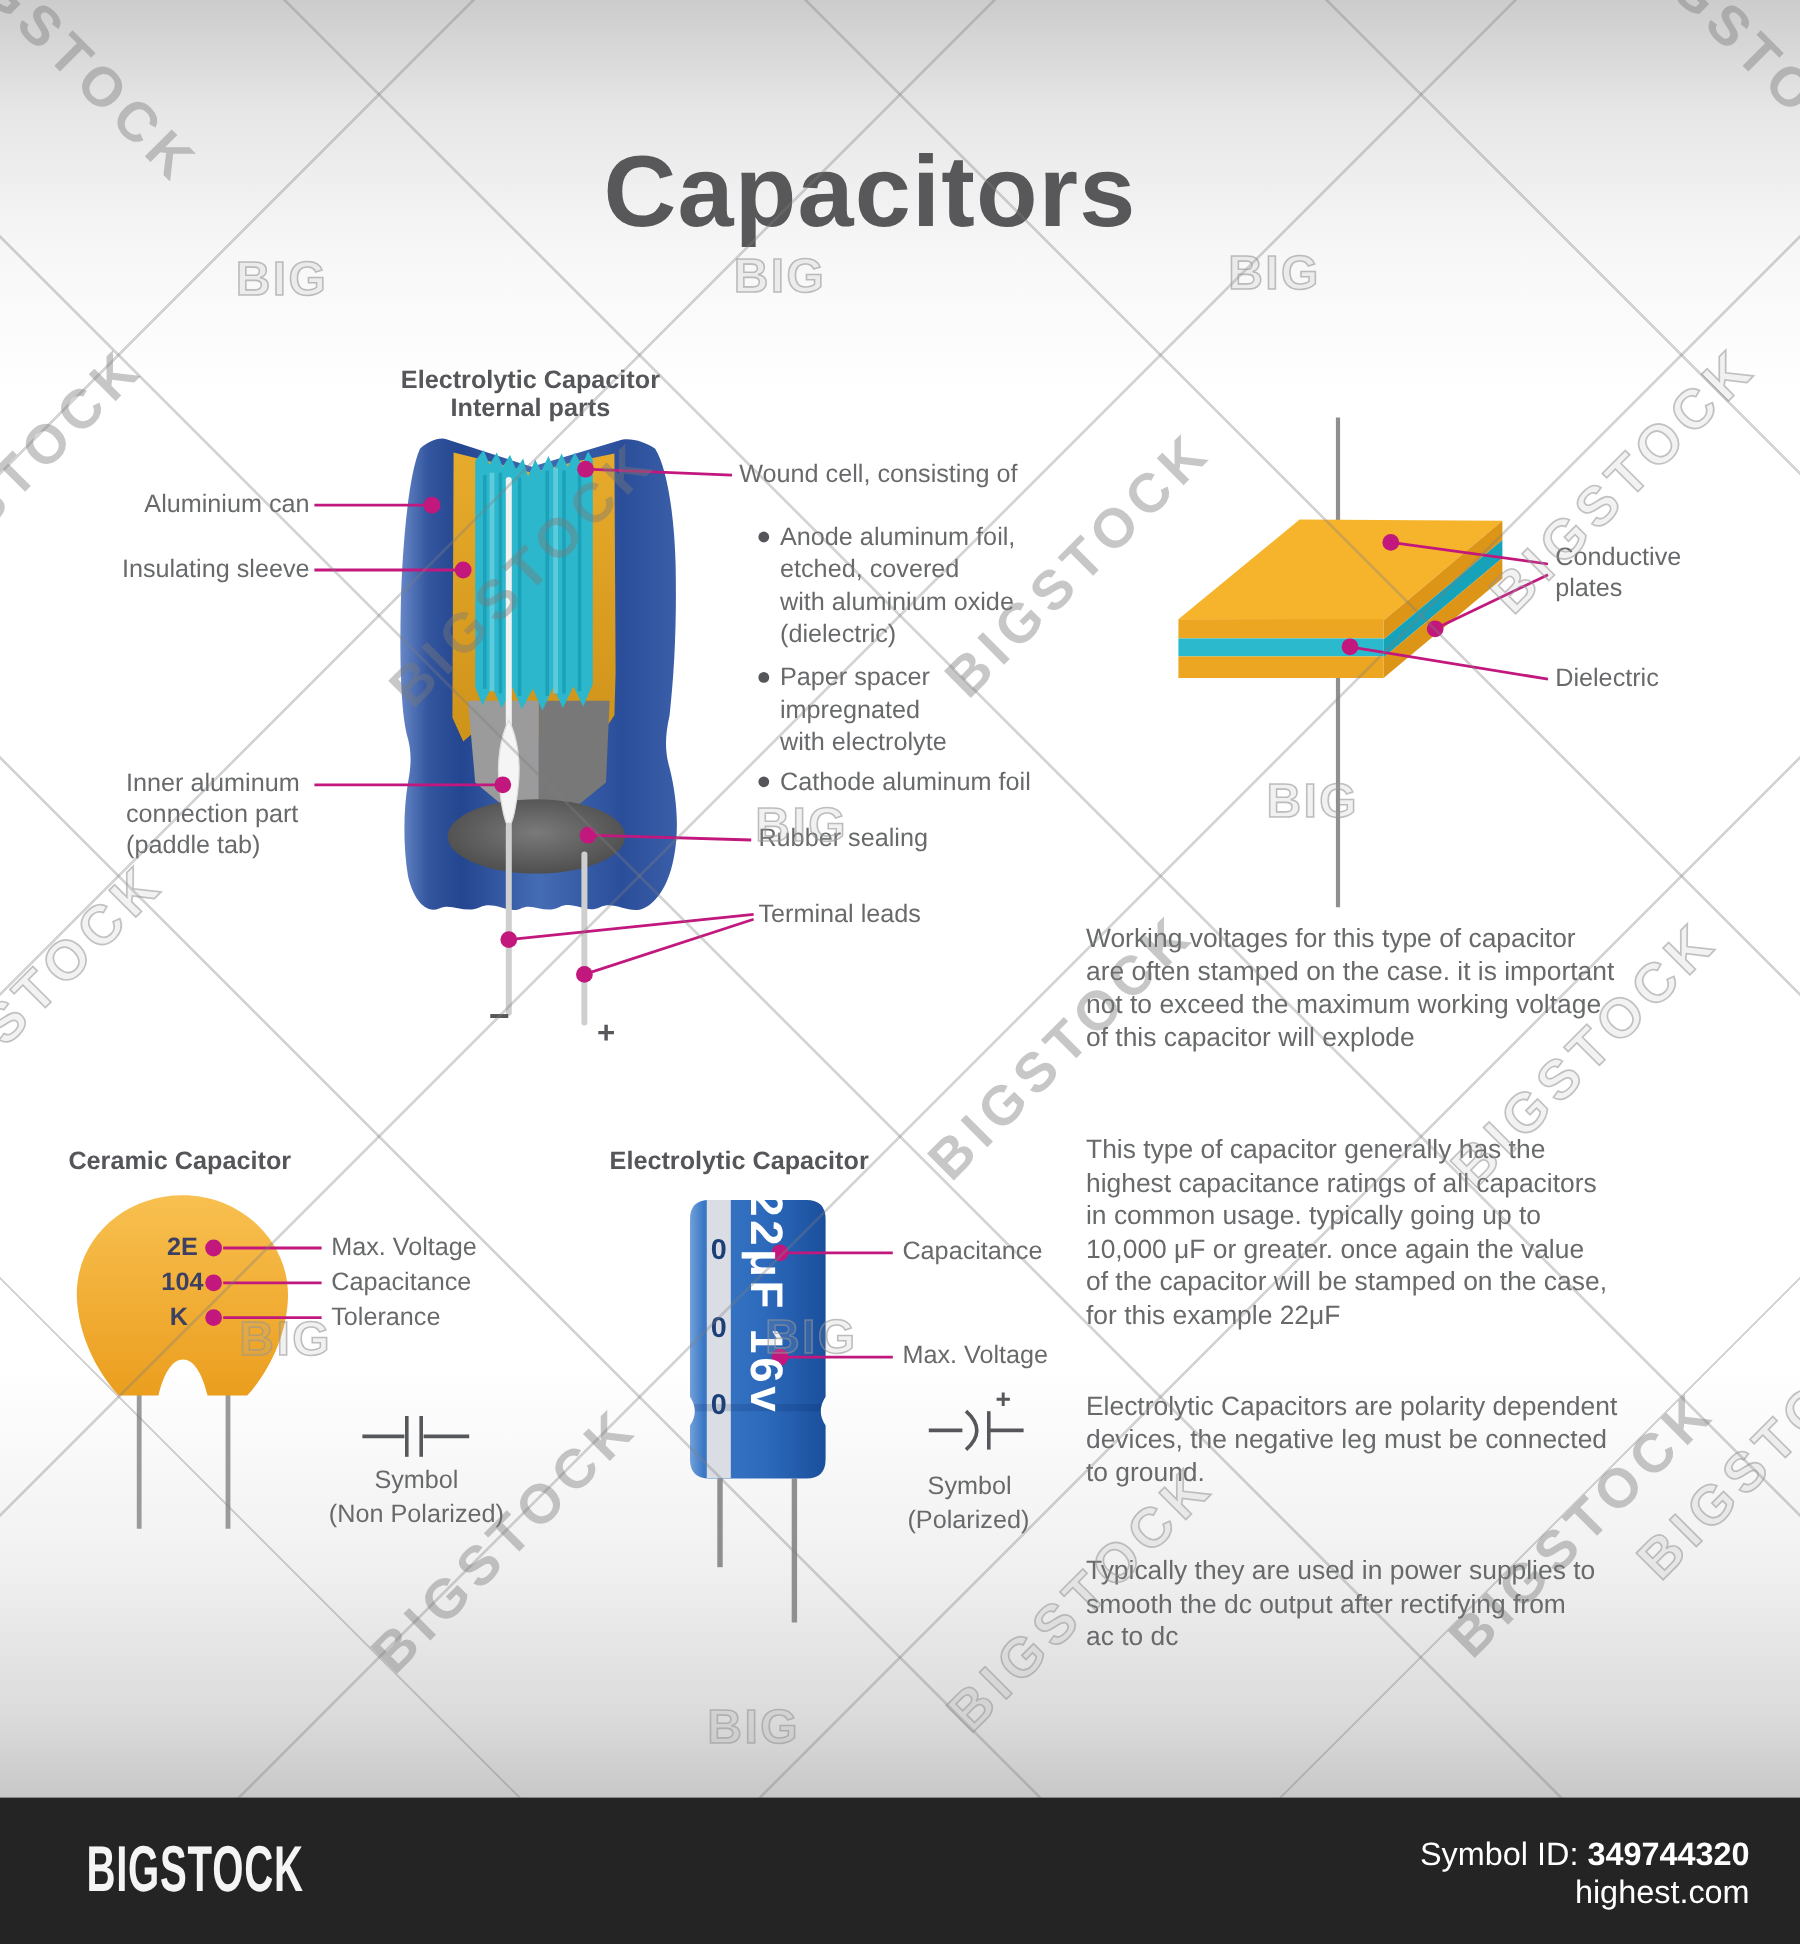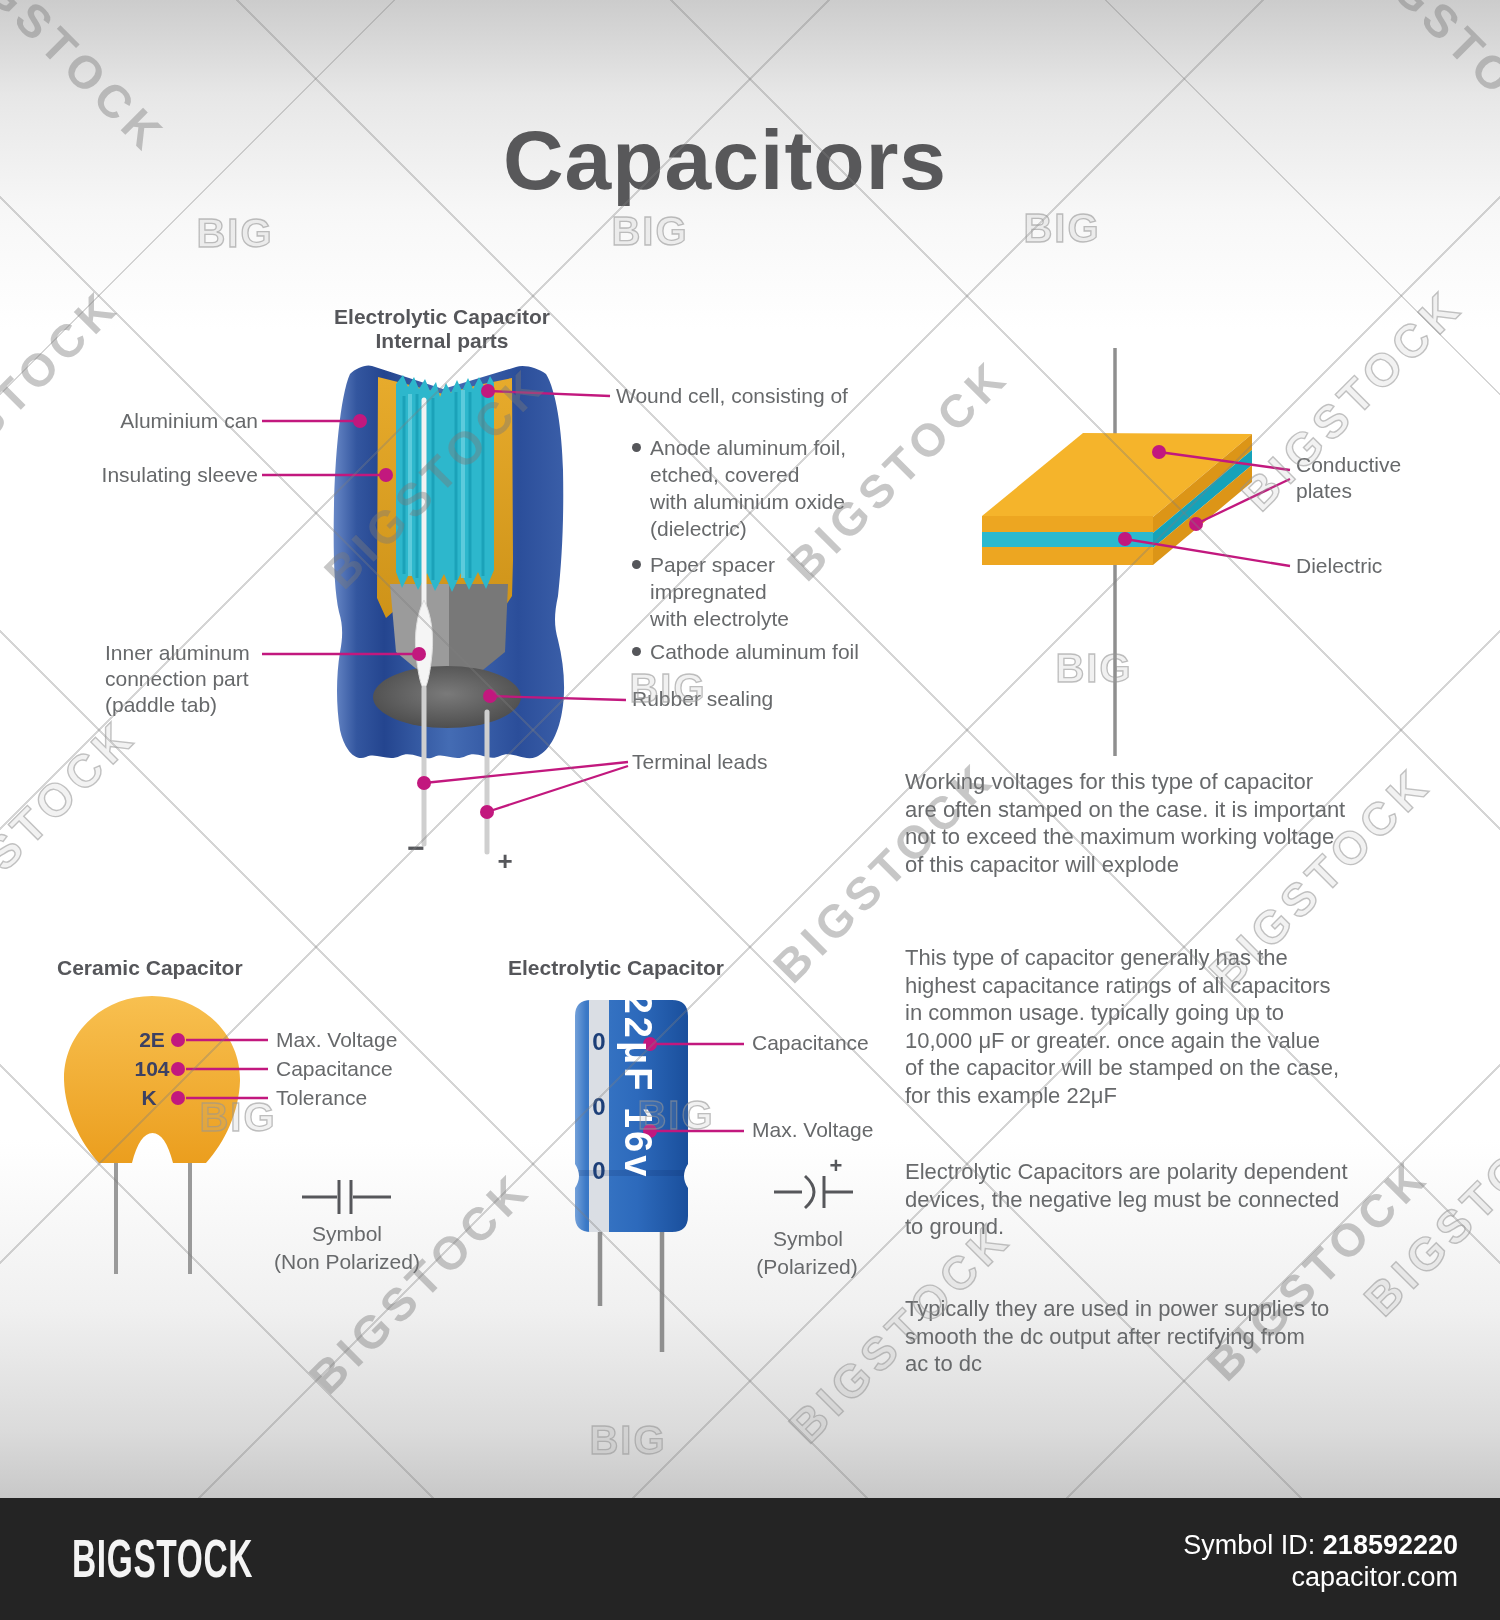--- a/index.html
+++ b/index.html
@@ -299,17 +299,17 @@
     <span class="wm big" style="left:1062px;top:228px;transform:translate(-50%,-50%)">BIG</span>
     <span class="wm big" style="left:668px;top:688px;transform:translate(-50%,-50%)">BIG</span>
     <span class="wm big" style="left:1094px;top:668px;transform:translate(-50%,-50%)">BIG</span>
     <span class="wm big" style="left:238px;top:1117px;transform:translate(-50%,-50%)">BIG</span>
     <span class="wm big" style="left:676px;top:1115px;transform:translate(-50%,-50%)">BIG</span>
     <span class="wm big" style="left:628px;top:1440px;transform:translate(-50%,-50%)">BIG</span>
   </div>
 
   <div class="bar">
     <div class="logo" style="top:29px">BIGSTOCK</div>
-    <div class="footer-line" style="top:32px"><span>Symbol ID: </span><span class="idnum">218592220</span></div>
-    <div class="footer-line" style="top:64px">capacitor.com</div>
+    <div class="footer-line" style="top:32px"><span>Symbol ID: </span><span class="idnum">349744320</span></div>
+    <div class="footer-line" style="top:64px">highest.com</div>
   </div>
 
 </div>
 
 </body></html>

